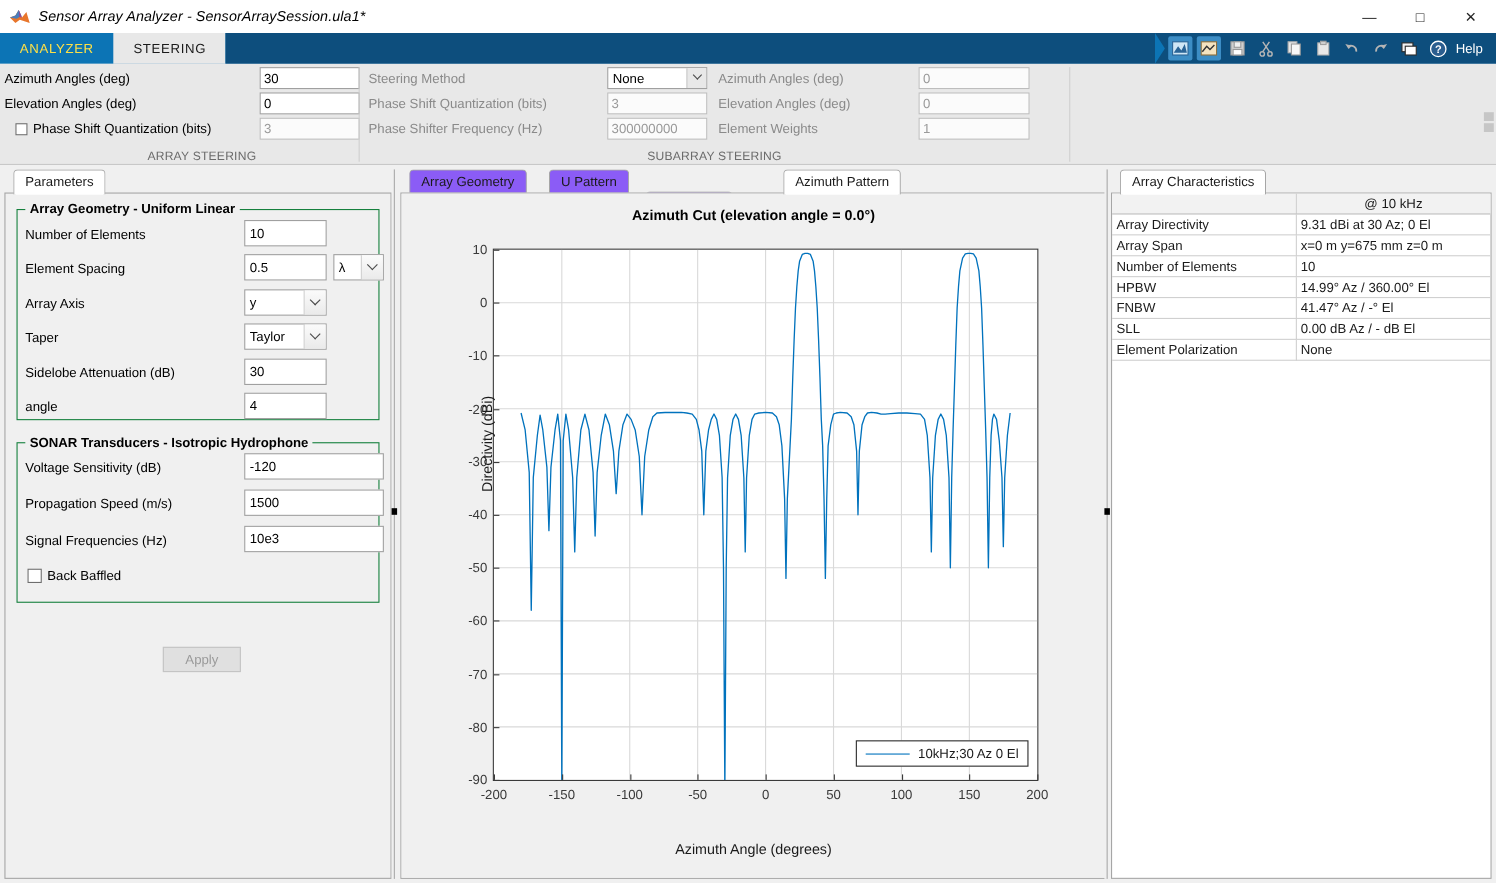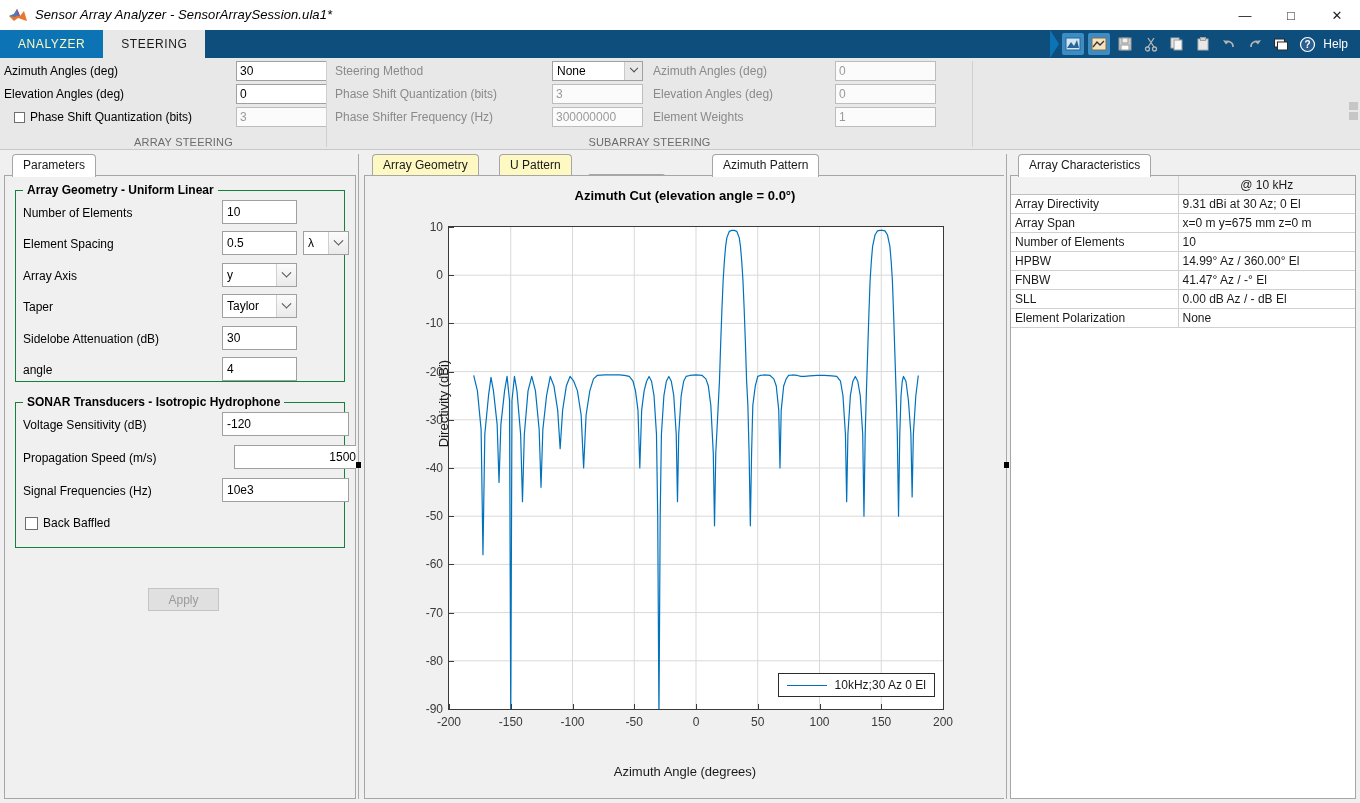--- a/index.html
+++ b/index.html
@@ -20,21 +20,21 @@
   #app-logo{ width:20px;height:20px;margin-left:8px;margin-right:7px;position:relative;flex:none;}
   #app-logo svg{display:block;}
   #title-text{ font-size:13px; color:#000; letter-spacing:.1px;font-style:italic;}
   .wbtns{ position:absolute; right:0; top:0; height:30px; display:flex;}
   .wbtn{ width:46px;height:30px; display:flex;align-items:center;justify-content:center;
          font-size:13px;color:#222;}
   
   #ribbon-tabs{ height:28px; background:#0c74b5; display:flex; position:relative;}
   #ribbon-tabs .rt{
     height:28px; display:flex;align-items:center;justify-content:center;
-    font-size:12px; letter-spacing:.6px; color:#fef9c3; padding:0 18px;
+    font-size:12px; letter-spacing:.6px; color:#fde047; padding:0 18px;
   }
   #ribbon-tabs .rt.active{ background:#e8e8e8; color:#1a1a1a;}
   #ribbon-tabs .tabfill{ flex:1; background:#0d4e7d;}
   #toolbar{
     position:absolute; right:0; top:0; height:28px; display:flex; align-items:center;
     padding-right:6px;
   }
   #toolbar .tsep{ width:14px; height:28px; position:relative;}
   #toolbar .tsep:before{
     content:''; position:absolute; left:4px; top:0; width:0;height:0;
@@ -73,21 +73,21 @@
     border-left:1px solid #c9c9c9; display:flex;align-items:center;justify-content:center;
   }
   .cbx{ width:11px;height:11px;border:1px solid #6e6e6e;background:#fff; margin-right:5px; flex:none;}
   #strip-scroll{ position:absolute; right:2px; top:44px; width:9px; height:26px;}
   #strip-scroll div{ width:9px;height:8px;background:#c6c6c6;margin-bottom:2px;}
   
   #body{ position:absolute; left:0; top:150px; width:1360px; height:653px; background:#f0f0f0;}
   .panel-tabstrip{ height:22px; position:relative; }
   .ptab{
     position:absolute; top:0; height:22px; line-height:21px;
-    background:#fef9c3; border:1px solid #a6a6a6; border-bottom:none;
+    background:#8b5cf6; border:1px solid #a6a6a6; border-bottom:none;
     border-radius:4px 4px 0 0; font-size:12px; padding:0 10px; color:#1a1a1a;
   }
   .ptab.active{ background:#fff; z-index:5; height:23px;}
   
   #leftpanel{ position:absolute; left:4px; top:4px; width:380px; height:645px;}
   #leftpanel .panel-box{
     position:absolute; left:0; top:21px; width:352px; height:624px;
     background:#f0f0f0; border:1px solid #a6a6a6;
   }
   .groupbox{ position:absolute; border:1px solid #15803d; background:transparent;}
@@ -377,21 +377,21 @@
       <div class="groupbox" style="left:10px;top:226px;width:330px;height:146px;padding-left:11px;">
         <span class="gtitle">SONAR Transducers - Isotropic Hydrophone</span>
         <div class="frow" style="left:7px;top:10px;">
           <span class="flabel">Voltage Sensitivity (dB)</span>
         </div>
         <input class="finput" style="left: 206px; top: 9px; width: 127px;" value="-120">
 
         <div class="frow" style="left:7px;top:43px;">
           <span class="flabel">Propagation Speed (m/s)</span>
         </div>
-        <input class="finput" style="left: 218px; top: 42px; width: 127px; text-align: right;" value="1500">
+        <input class="finput" style="left: 206px; top: 42px; width: 127px;" value="1500">
 
         <div class="frow" style="left:7px;top:76px;">
           <span class="flabel">Signal Frequencies (Hz)</span>
         </div>
         <input class="finput" style="left: 206px; top: 75px; width: 127px;" value="10e3">
 
         <div class="frow" style="left:9px;top:108px;">
           <span class="cbx" style="width:13px;height:13px;"></span>
           <span class="flabel">Back Baffled</span>
         </div>

